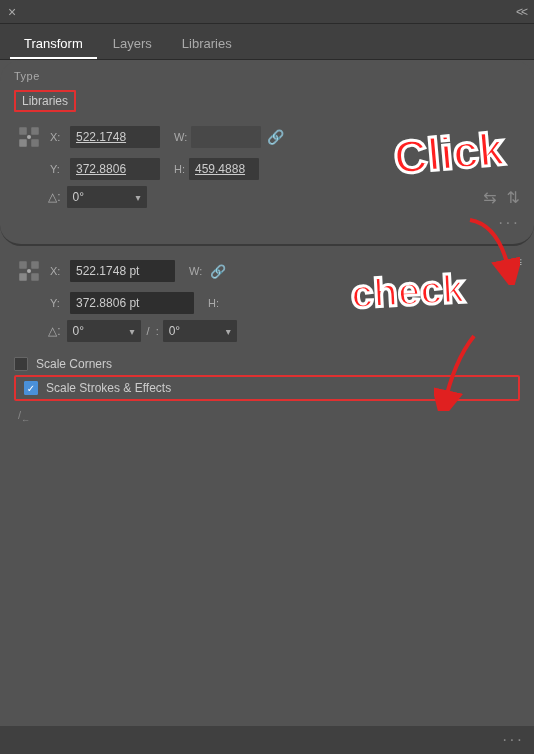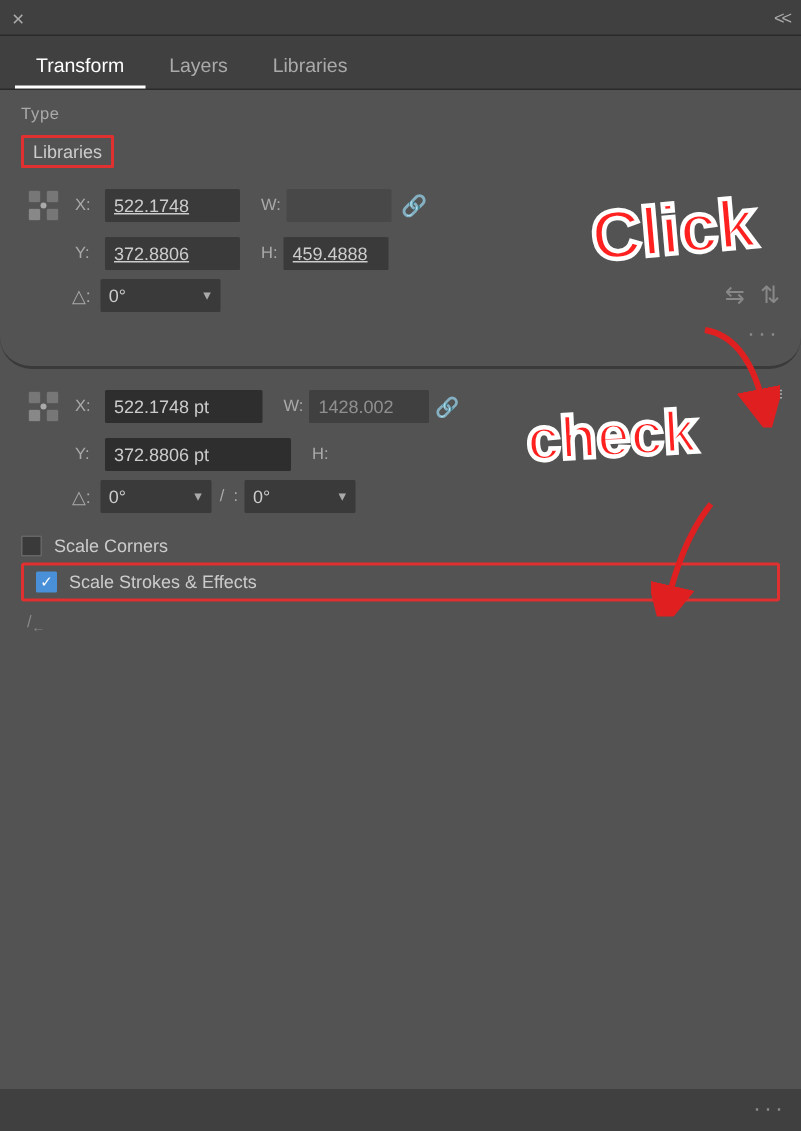--- a/index.html
+++ b/index.html
@@ -374,21 +374,20 @@
           <rect x="1" y="1" width="8" height="8" rx="1" fill="#777" stroke="#555" stroke-width="0.5"></rect>
           <rect x="13" y="1" width="8" height="8" rx="1" fill="#777" stroke="#555" stroke-width="0.5"></rect>
           <rect x="1" y="13" width="8" height="8" rx="1" fill="#888" stroke="#555" stroke-width="0.5"></rect>
           <rect x="13" y="13" width="8" height="8" rx="1" fill="#777" stroke="#555" stroke-width="0.5"></rect>
           <circle cx="11" cy="11" r="2" fill="#aaa"></circle>
         </svg>
       </div>
       <span class="field-label">X:</span>
       <input class="field-input-dark" type="text" value="522.1748 pt" style="width: 105px;">
       <span class="w-label">W:</span>
-      <input class="field-input-dark" type="text" value="1428.002" style="width: 80px; opacity: 0.5;">
       <span style="color:#888; font-size:13px; margin-left:4px;">🔗</span>
     </div>
 
     <div class="field-row-bottom">
       <div style="width:36px; flex-shrink:0;"></div>
       <span class="field-label">Y:</span>
       <input class="field-input-dark" type="text" value="372.8806 pt" style="width: 124px;">
       <span class="w-label">H:</span>
     </div>
 

